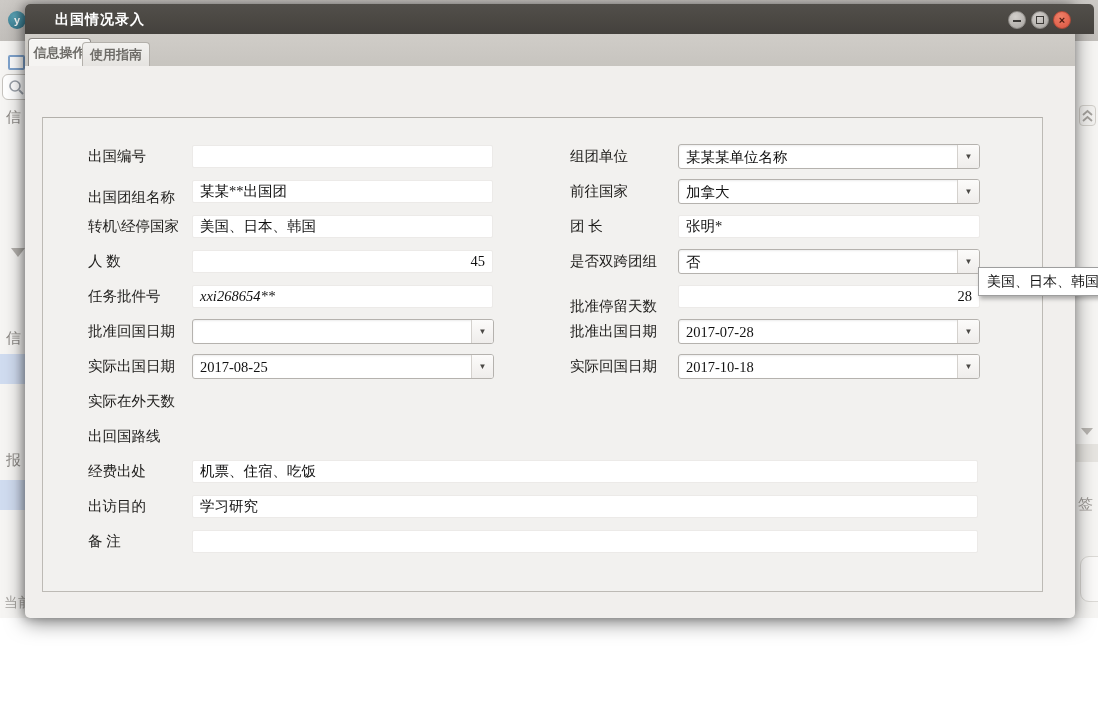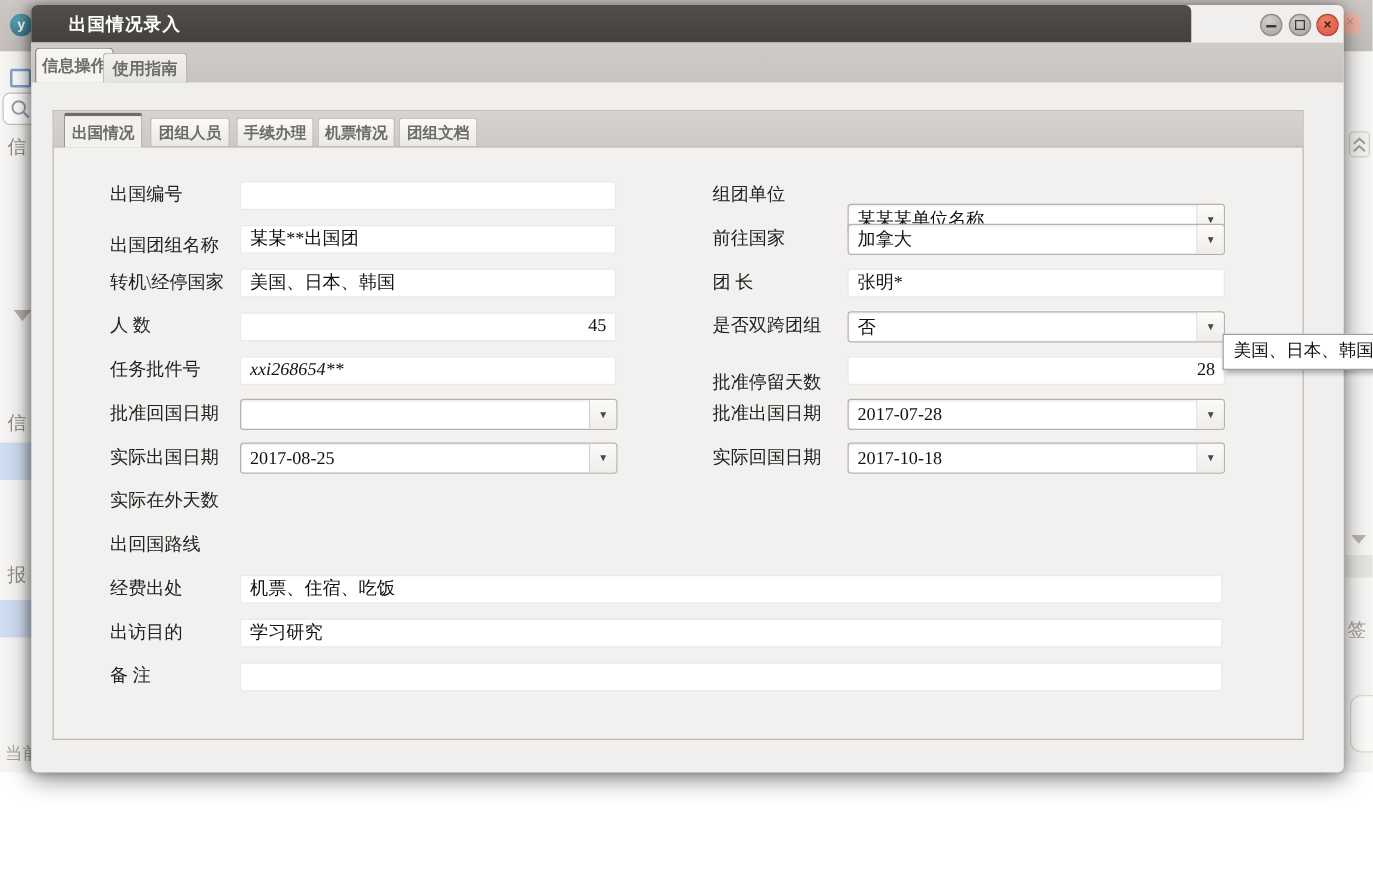--- a/index.html
+++ b/index.html
@@ -32,21 +32,21 @@
   .bg-right-band { position:absolute; left:1076px; top:444px; width:22px; height:18px; background:#e6e4e0; }
   .bg-right-box { position:absolute; left:1080px; top:556px; width:40px; height:46px;
                   border:1px solid #dcdad6; border-radius:9px; background:#fbfaf9; }
   .bg-close-faded { position:absolute; left:1071px; top:10px; width:18px; height:18px; border-radius:50%;
                     background:#f2b5a8; color:#d78d80; font-size:11px; text-align:center; line-height:17px; }
 
   
   #modal { position:absolute; left:25px; top:4px; width:1050px; height:614px;
            border-radius:5px; box-shadow:0 4px 20px rgba(0,0,0,.5), -2px 0 8px rgba(0,0,0,.25);
            background:#f1efed; }
-  #titlebar { position:absolute; left:0; top:0; width:928px; height:30px;
+  #titlebar { position:absolute; left:0; top:0; width:1069px; height:30px;
               background:linear-gradient(#524f4a,#44413d); border-radius:5px 5px 0 0; }
   #title { position:absolute; left:30px; top:7px; color:#fff; font-size:14px; font-weight:bold;
            letter-spacing:1px; }
   .winbtn { position:absolute; top:7px; width:18px; height:18px; border-radius:50%;
             text-align:center; line-height:16px; font-size:11px; }
   .winbtn.gray { background:radial-gradient(circle at 40% 30%, #d3d0cc, #a5a29e);
                  border:1px solid #8e8b87; color:#3c3a37; }
   #btn-min { left:983px; } #btn-max { left:1006px; }
   #btn-min .bar { display:block; margin:8px auto 0; width:8px; height:2px; background:#3c3a37; }
   #btn-max .box { display:block; margin:4px auto 0; width:8px; height:8px;
@@ -145,34 +145,27 @@
         <span class="box"></span>
       </div>
     <div class="winbtn" id="btn-close">×</div>
   </div>
 
   <div id="outer-strip">
     <div class="otab active">信息操作</div>
     <div class="otab idle">使用指南</div>
   </div>
 
-  <div id="inner-strip">
-    <div class="itab active" style="left:8px;   width:63px;">出国情况</div>
-    <div class="itab idle" style="left:77px;  width:64px;">团组人员</div>
-    <div class="itab idle" style="left:146px; width:62px;">手续办理</div>
-    <div class="itab idle" style="left:211px; width:62px;">机票情况</div>
-    <div class="itab idle" style="left:276px; width:63px;">团组文档</div>
-  </div>
 
   <div id="panel"></div>
 
   <span class="flabel" style="left:63px; top:141px;">出国编号</span>
   <div class="tf" style="left:167px; top:141px; width:301px;"></div>
   <span class="flabel" style="left:545px; top:141px;">组团单位</span>
-  <div class="dd" style="left:653px; top:140px; width:302px;margin-top:19px;">
+  <div class="dd" style="left:653px; top:140px; width:302px;">
     <span class="val">某某某单位名称</span>
     <span class="btn"><span>▼</span></span>
   </div>
 
   <span class="flabel" style="left:63px; top:182px;">出国团组名称</span>
   <div class="tf" style="left:167px; top:176px; width:301px;">某某**出国团</div>
   <span class="flabel" style="left:545px; top:176px;">前往国家</span>
   <div class="dd" style="left:653px; top:175px; width:302px;">
     <span class="val">加拿大</span>
     <span class="btn"><span>▼</span></span>

